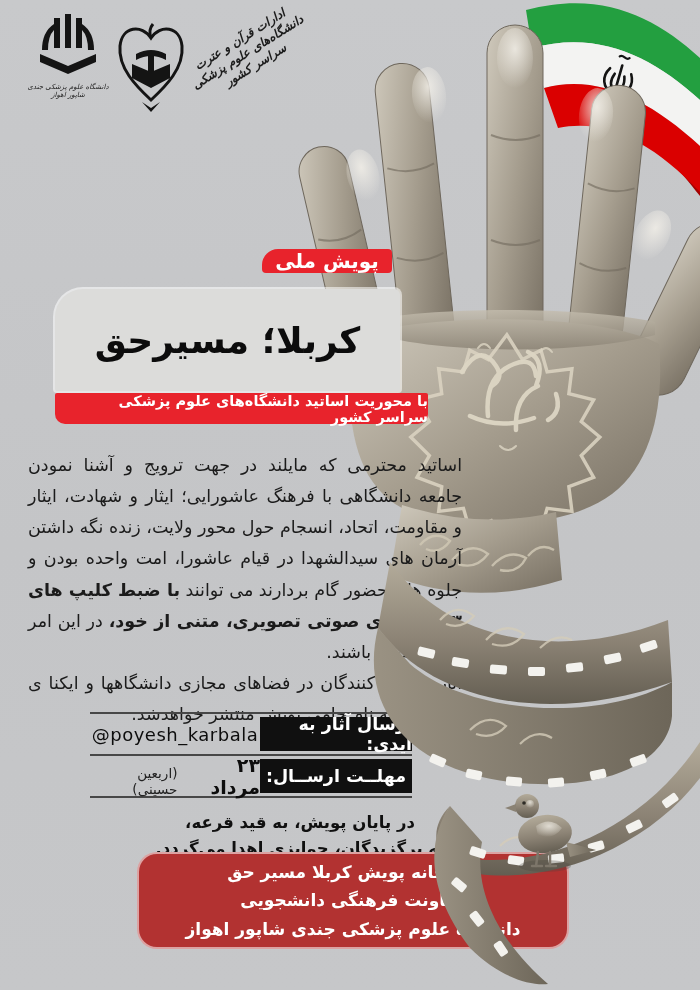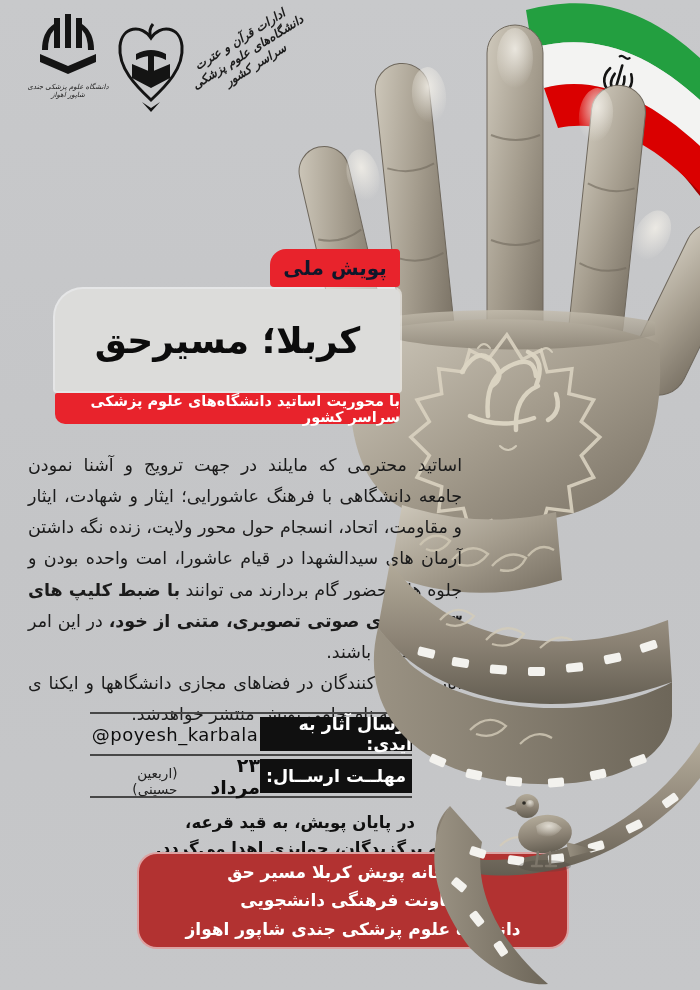--- a/index.html
+++ b/index.html
@@ -17,37 +17,37 @@
   .logo-quran{position:absolute;left:112px;top:16px;width:78px;height:100px;z-index:2;}
   .diag-callig{
     position:absolute;left:168px;top:30px;width:160px;z-index:2;
     transform:rotate(-32deg);transform-origin:50% 50%;
     direction:rtl;text-align:center;font-style:italic;font-weight:bold;
     font-size:12px;line-height:1.25;color:#1c1c1c;font-family:"DejaVu Serif",serif;
   }
 
   
   .badge{
-    position:absolute;left:270px;top:249px;width:130px;height:38px;z-index:2;
+    position:absolute;left:262px;top:249px;width:130px;height:24px;z-index:2;
     background:#e8232c;border-radius:16px 4px 4px 4px;
     display:flex;align-items:center;justify-content:center;
-    color:#0f172a;font-weight:bold;font-size:20px;direction:rtl;
+    color:#ffffff;font-weight:bold;font-size:20px;direction:rtl;
   }
   .title-box{
     position:absolute;left:55px;top:289px;width:345px;height:102px;z-index:2;
     background:#dcdcda;border-radius:28px 6px 2px 2px;
     box-shadow:0 0 0 2px rgba(255,255,255,.55);
     display:flex;align-items:center;justify-content:center;
     color:#0c0c0c;font-weight:bold;font-size:36px;direction:rtl;letter-spacing:-1px;
   }
   .subtitle-bar{
     position:absolute;left:55px;top:393px;width:345px;height:31px;z-index:2;
     background:#e8232c;border-radius:2px 2px 10px 10px;
     display:flex;align-items:center;justify-content:center;
-    color:#fff;font-weight:bold;font-size:14.5px;direction:rtl;
+    color:#fff;font-weight:bold;font-size:14.5px;direction:rtl;padding-left:28px;
   }
 
   
   .body-text{
     position:absolute;left:28px;top:450px;width:434px;z-index:2;
     direction:rtl;text-align:justify;color:#1b1b1b;
     font-size:17.5px;line-height:1.78;
   }
   .body-text p{margin:0;}
   .body-text .hl{font-weight:bold;}

